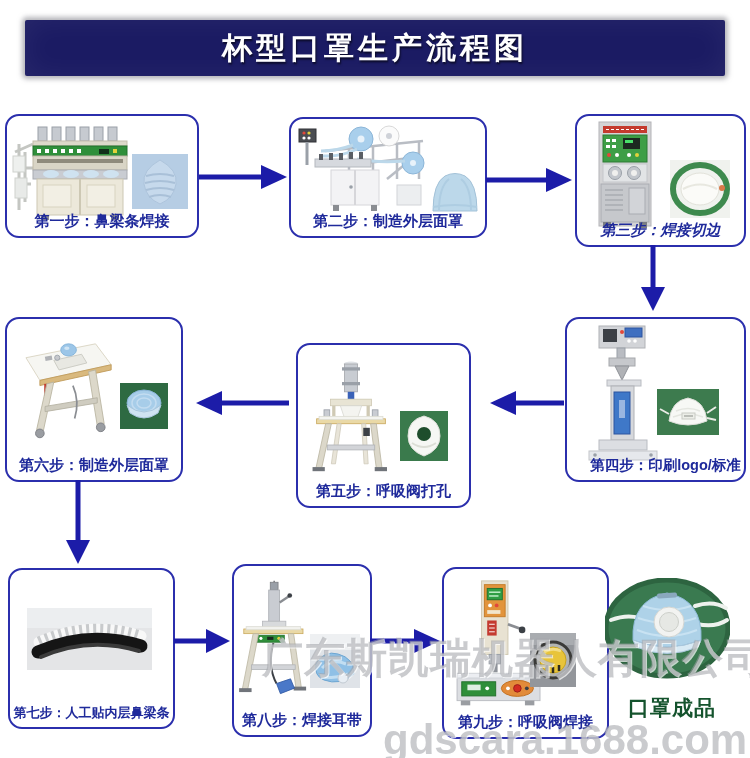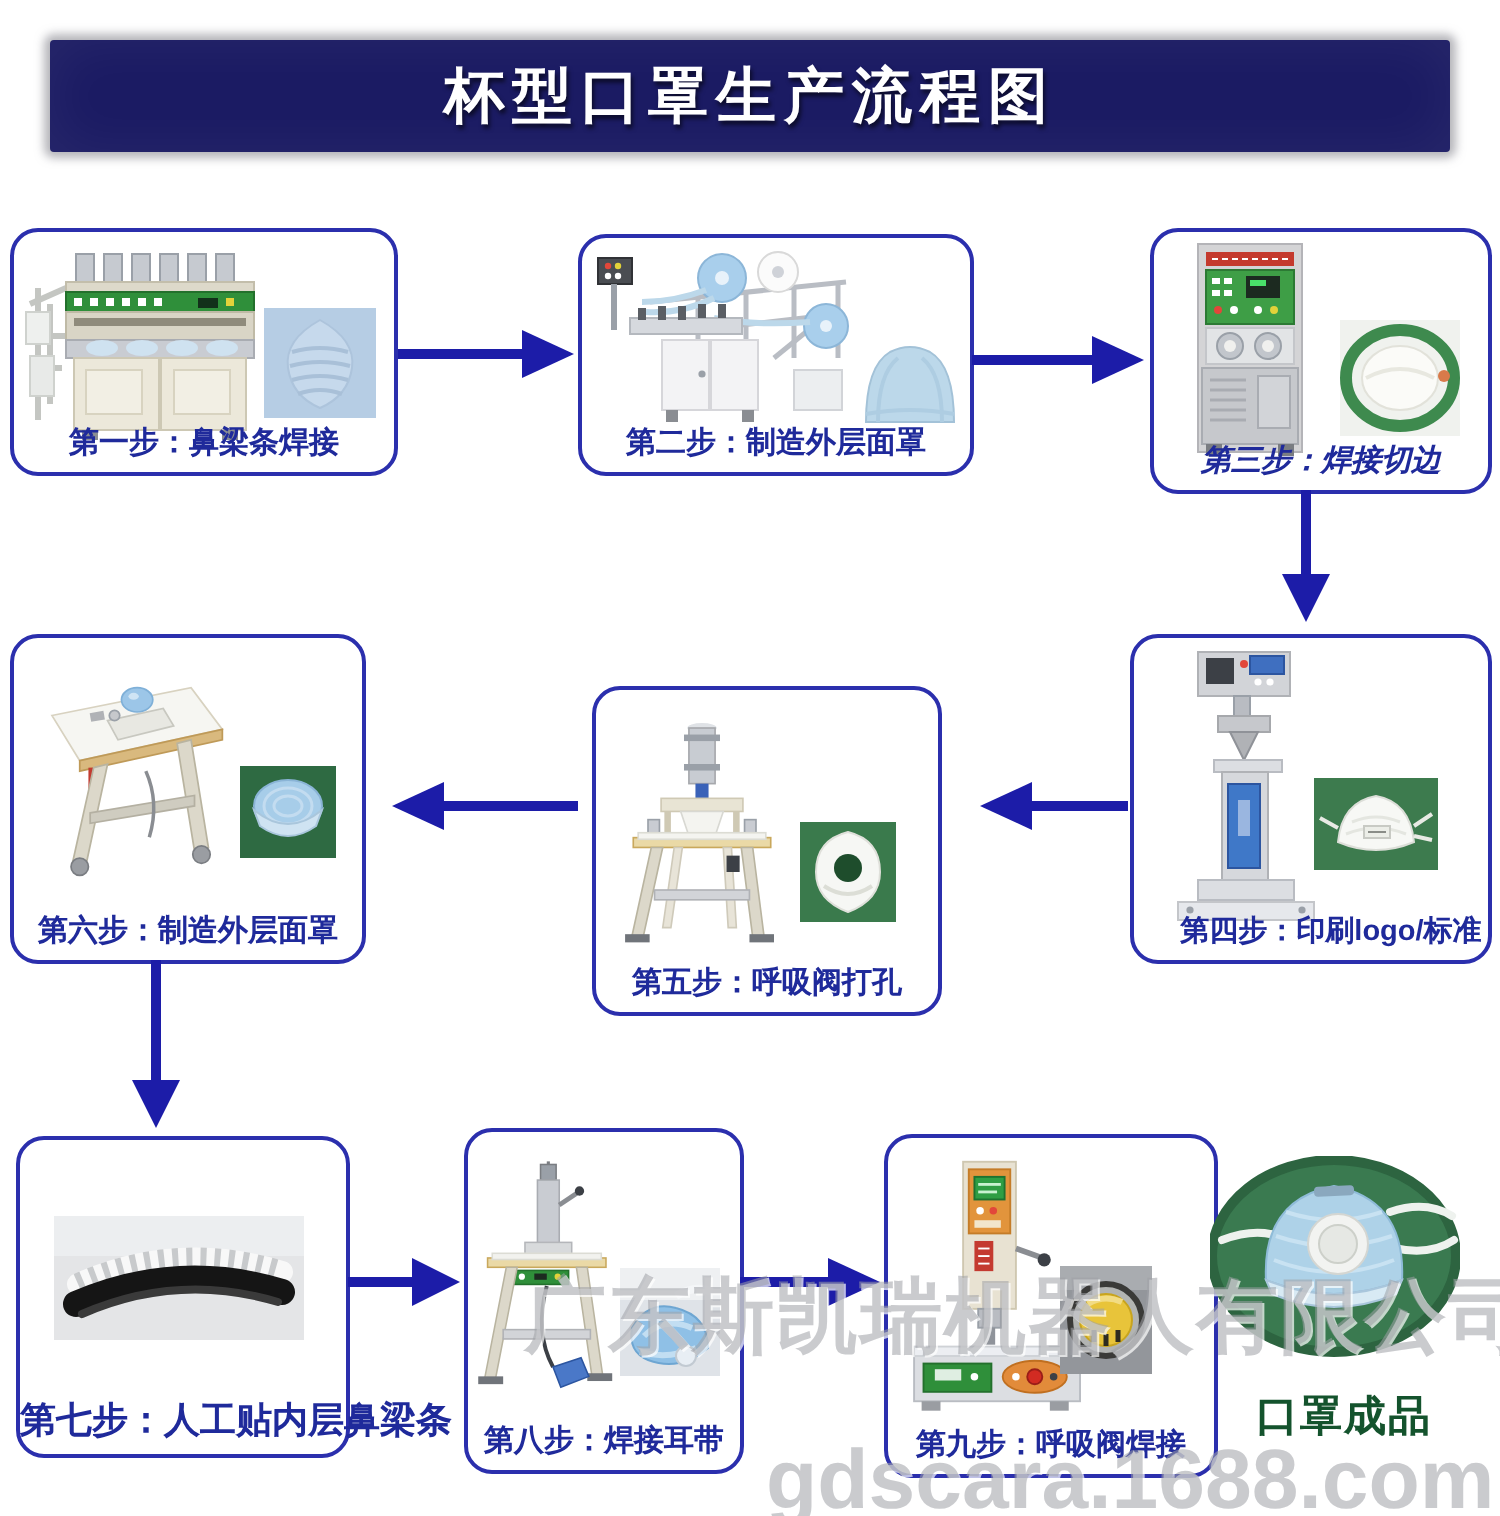--- a/index.html
+++ b/index.html
@@ -22,21 +22,21 @@
 
   #box1{left:5px;top:114px;width:190px;height:120px;}
   #box2{left:289px;top:117px;width:194px;height:117px;}
   #box3{left:575px;top:114px;width:167px;height:129px;font-style:italic;}
   #box4{left:565px;top:317px;width:177px;height:161px;}
   #box5{left:296px;top:315px;width:171px;height:161px;margin-top:28px;}
   #box6{left:5px;top:317px;width:174px;height:161px;}
   #box7{left:8px;top:568px;width:163px;height:157px;}
   #box8{left:232px;top:564px;width:136px;height:169px;}
   #box9{left:442px;top:567px;width:163px;height:168px;}
-  #box7 .step-label{font-size:18px;}
+  #box7 .step-label{font-size:13px;}
   #box4 .step-label{font-size:14.5px;padding-left:20px;}
 
   .arrow{position:absolute;}
 
   
   .final-wrap{position:absolute;left:605px;top:578px;width:125px;height:102px;}
   .final-label{position:absolute;left:622px;top:694px;width:100px;text-align:center;
     color:#14532d;font-weight:bold;font-size:21px;letter-spacing:1px;}
 
   

